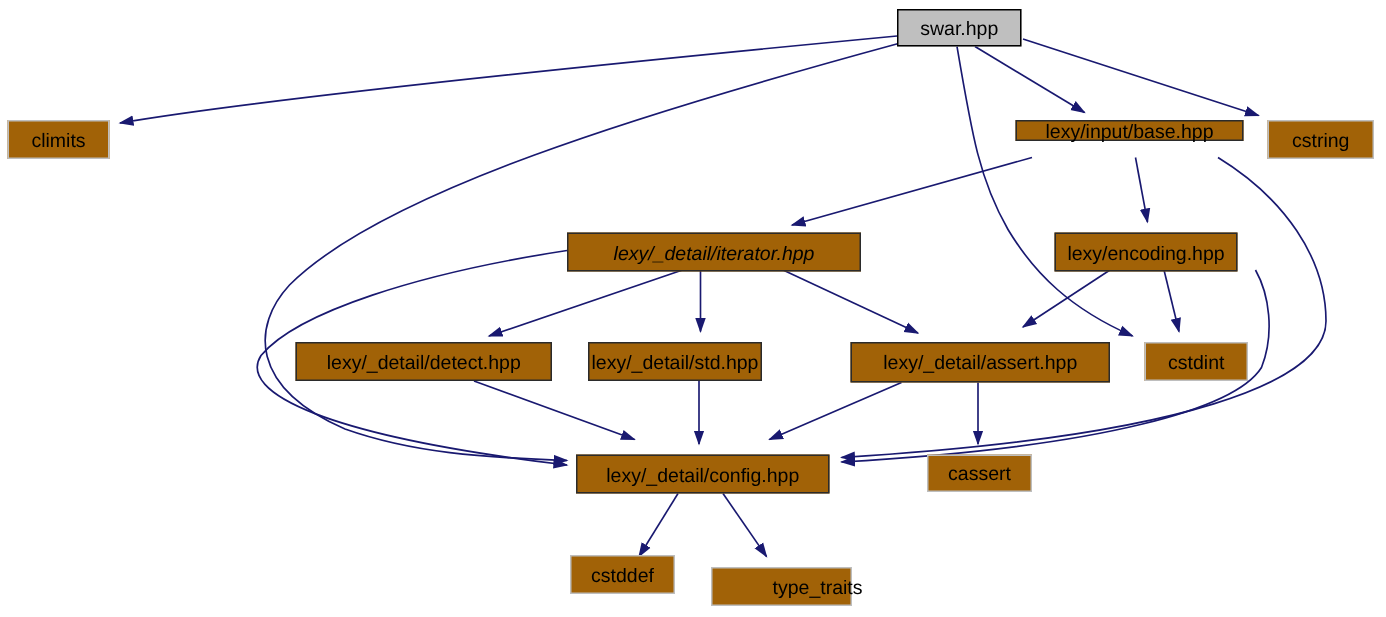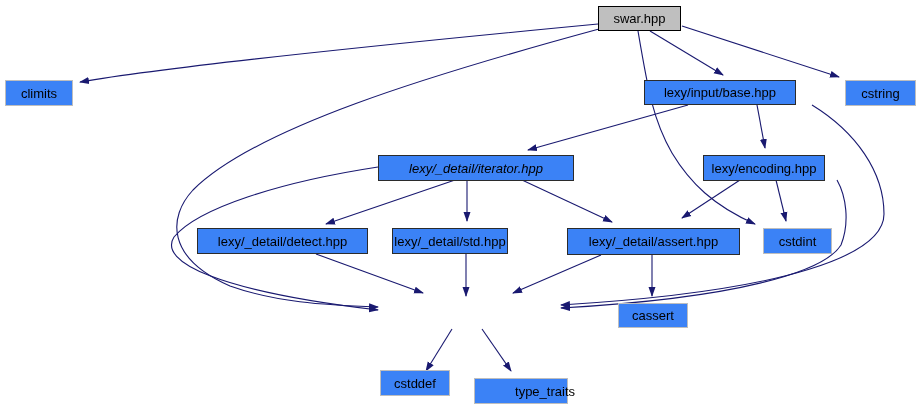--- a/index.html
+++ b/index.html
@@ -9,21 +9,21 @@
     background:#ffffff;
     font-family:"Liberation Sans","DejaVu Sans",sans-serif;
     overflow:hidden;
   }
   .edges{position:absolute;left:0;top:0;width:924px;height:411px;}
   .edges path{fill:none;stroke:#191970;stroke-width:1.1px;}
   .node{
     position:absolute;
     display:flex;align-items:center;justify-content:center;
     box-sizing:border-box;
-    background:#3b82f6;
+    background:#a16207;
     border:1px solid #2b2b2b;
     color:#000000;
     font-size:13px;
     white-space:nowrap;
     z-index:2;
   }
   .node.root{background:#bfbfbf;border:1px solid #000000;}
   .node.system{border:1px solid #bebebe;}
 </style>
 </head>
@@ -57,36 +57,37 @@
     <path marker-end="url(#arrow)" d="M601,255 L513,293"></path>
     <path marker-end="url(#arrow)" d="M652,255 L652,296"></path>
     <path marker-end="url(#arrow)" d="M452,329 L426,371"></path>
     <path marker-end="url(#arrow)" d="M482,329 L511,371"></path>
   </svg>
 
   <div class="node root" style="left:598px;top:6px;width:83px;height:25px;">swar.hpp</div>
 
   <div class="node system" style="left:5px;top:80px;width:68px;height:26px;">climits</div>
 
-  <div class="node" style="left:644px;top:80px;width:152px;height:25px;">lexy/input/base.hpp</div>
+  <div class="node" style="left:677px;top:80px;width:152px;height:14px;">lexy/input/base.hpp</div>
 
   <div class="node system" style="left:845px;top:80px;width:71px;height:26px;">cstring</div>
 
   <div class="node" style="left:378px;top:155px;width:196px;height:26px;font-style:italic;">lexy/_detail/iterator.hpp</div>
 
   <div class="node" style="left:703px;top:155px;width:122px;height:26px;">lexy/encoding.hpp</div>
 
   <div class="node" style="left:197px;top:228px;width:171px;height:26px;">lexy/_detail/detect.hpp</div>
 
   <div class="node" style="left:392px;top:228px;width:116px;height:26px;">lexy/_detail/std.hpp</div>
 
   <div class="node" style="left:567px;top:228px;width:173px;height:27px;">lexy/_detail/assert.hpp</div>
 
   <div class="node system" style="left:763px;top:228px;width:69px;height:26px;">cstdint</div>
 
+  <div class="node" style="left:384px;top:303px;width:169px;height:26px;">lexy/_detail/config.hpp</div>
 
   <div class="node system" style="left:618px;top:303px;width:70px;height:25px;">cassert</div>
 
   <div class="node system" style="left:380px;top:370px;width:70px;height:26px;">cstddef</div>
 
   <div class="node system" style="left:474px;top:378px;width:94px;height:26px;padding-left:48px;">type_traits</div>
 
 </div>
 
 </body></html>

